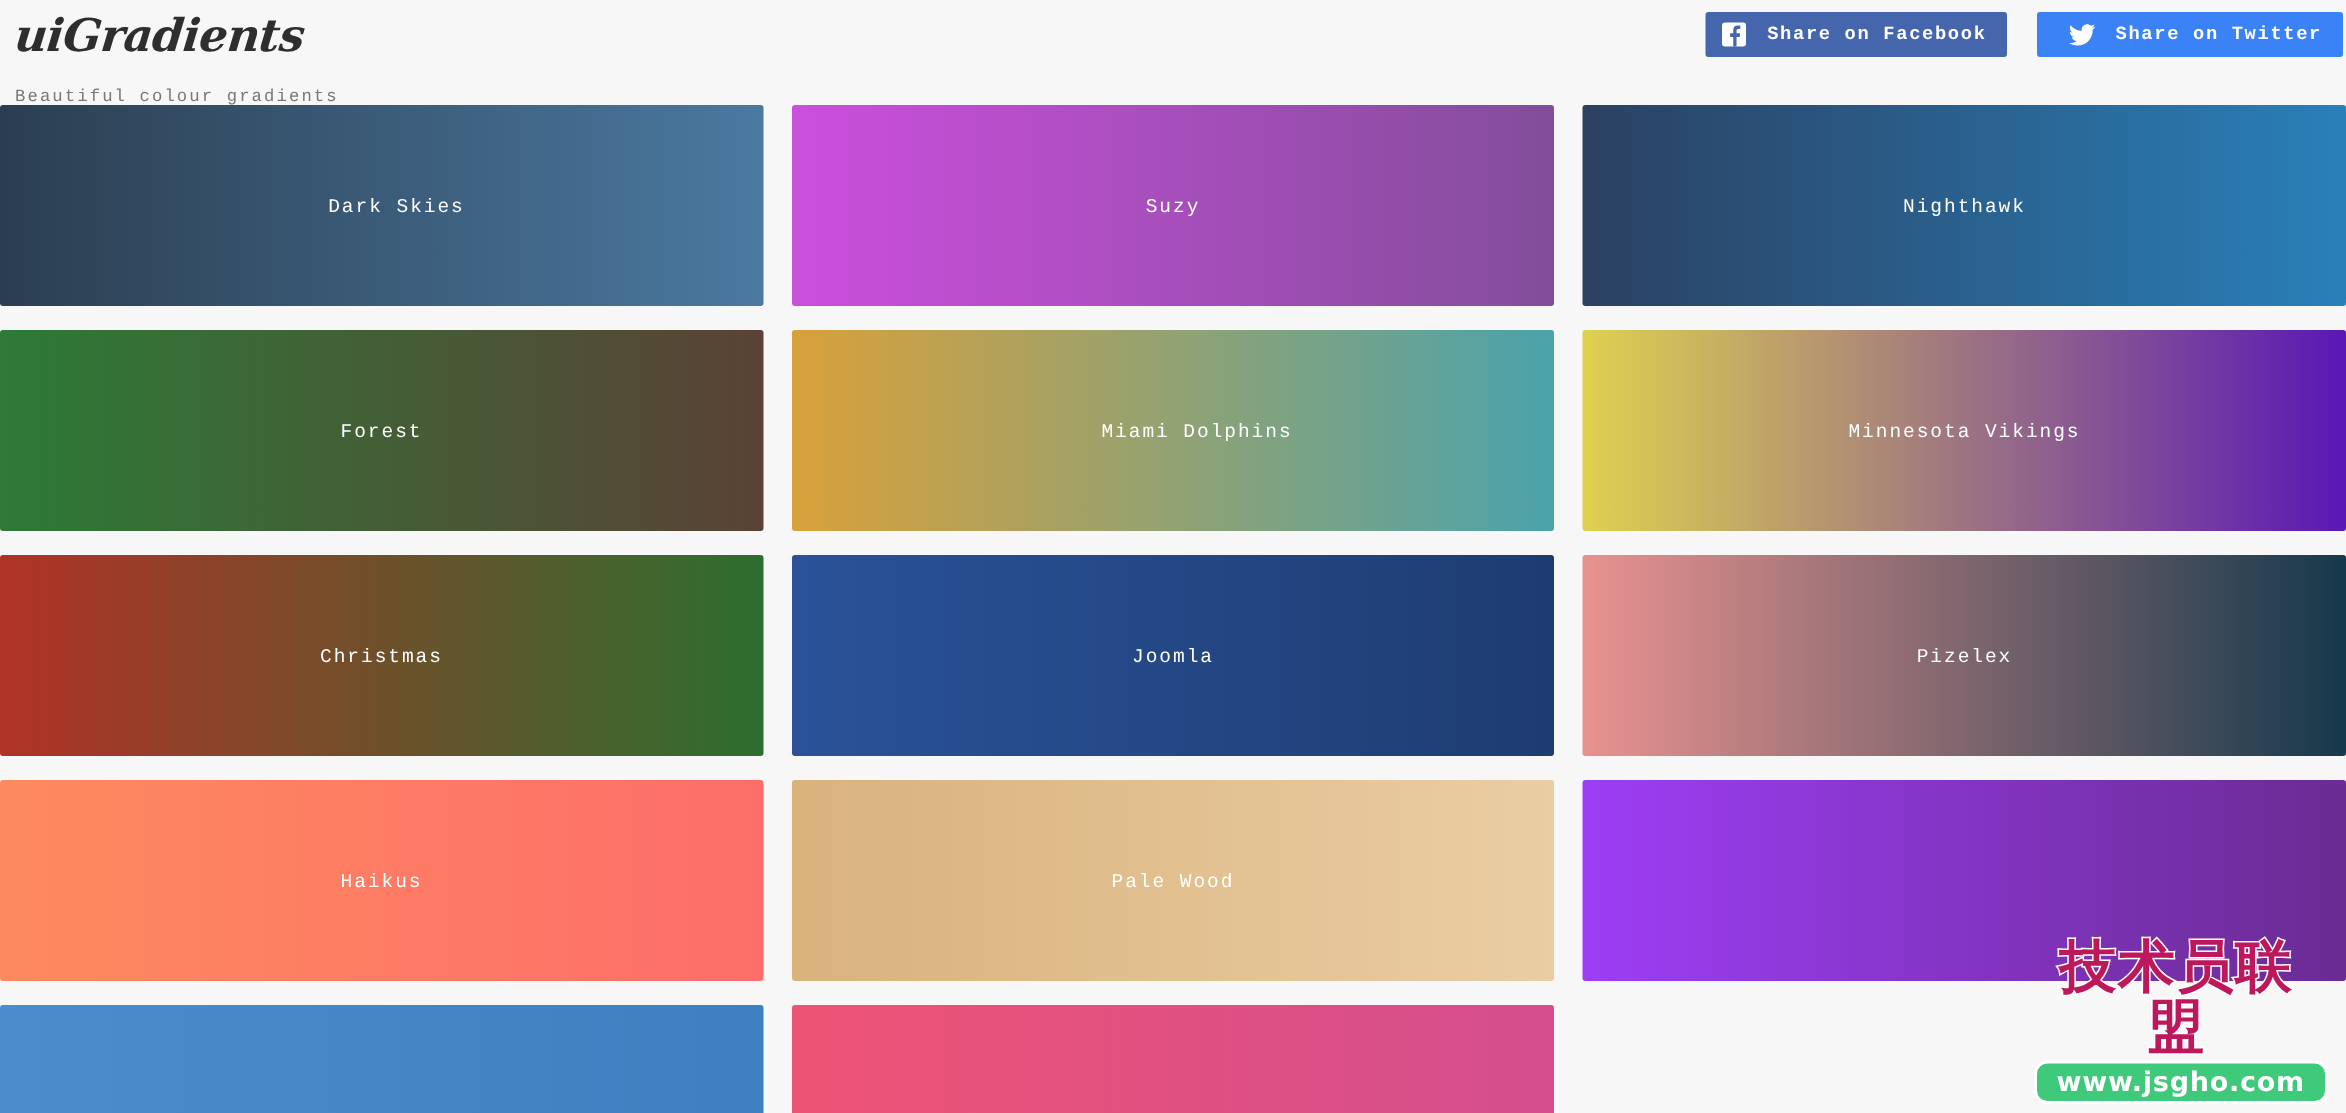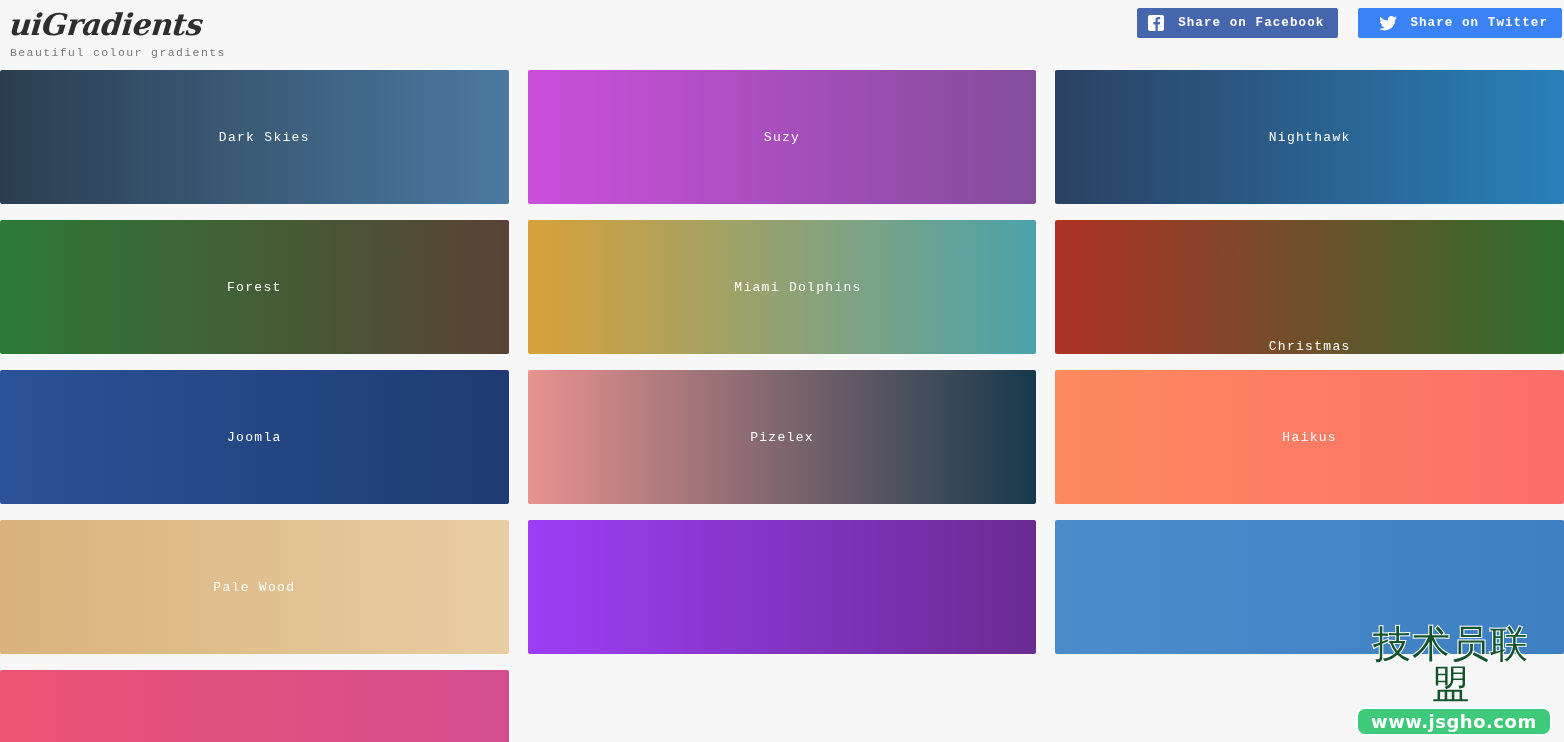--- a/index.html
+++ b/index.html
@@ -40,21 +40,21 @@
     transform: skewX(-6deg);
     display: inline-block;
   }
 
   .brand-tagline {
     font-family: "Liberation Mono", "DejaVu Sans Mono", monospace;
     font-size: 11.5px;
     line-height: 14px;
     letter-spacing: 1.4px;
     color: #787878;
-    margin-top: 4px;
+    margin-top: 16px;
   }
 
   .share-group {
     display: flex;
     align-items: center;
     gap: 20px;
     padding-right: 2px;
   }
 
   .share-btn {
@@ -122,24 +122,24 @@
     right: 18px;
     bottom: 6px;
     width: 190px;
     text-align: center;
     pointer-events: none;
     user-select: none;
   }
 
   .watermark-title {
     font-family: "DejaVu Sans", "Liberation Sans", sans-serif;
-    font-weight: 400;
+    font-weight: 700;
     font-size: 38px;
     line-height: 40px;
-    color: #14532d;
+    color: #be185d;
     letter-spacing: 1px;
     -webkit-text-stroke: 2px #ffffff;
     paint-order: stroke fill;
   }
 
   .watermark-url {
     margin-top: 3px;
     display: inline-block;
     background: #3fc97a;
     color: #ffffff;
@@ -197,21 +197,24 @@
     </div>
     <div class="gradient-card" style="background: linear-gradient(to right, rgb(43, 65, 98), rgb(41, 128, 185));">
       <span class="gradient-card-label">Nighthawk</span>
     </div>
     <div class="gradient-card" style="background: linear-gradient(to right, rgb(45, 122, 55), rgb(90, 66, 53));">
       <span class="gradient-card-label">Forest</span>
     </div>
     <div class="gradient-card" style="background: linear-gradient(to right, rgb(217, 161, 58), rgb(75, 163, 171)); padding-left: 32px;">
       <span class="gradient-card-label">Miami Dolphins</span>
     </div>
-    <div class="gradient-card" style="background: linear-gradient(to right, rgb(176, 50, 38), rgb(45, 110, 47)); align-items: flex-end;">
+    <div class="gradient-card" style="background: linear-gradient(to right, rgb(223, 209, 79), rgb(90, 23, 181));">
+      <span class="gradient-card-label">Minnesota Vikings</span>
+    </div>
+    <div class="gradient-card" style="background: linear-gradient(to right, rgb(176, 50, 38), rgb(45, 110, 47));">
       <span class="gradient-card-label">Christmas</span>
     </div>
     <div class="gradient-card" style="background: linear-gradient(to right, rgb(42, 82, 152), rgb(30, 60, 114));">
       <span class="gradient-card-label">Joomla</span>
     </div>
     <div class="gradient-card" style="background: linear-gradient(to right, rgb(232, 146, 143), rgb(22, 57, 76));">
       <span class="gradient-card-label">Pizelex</span>
     </div>
     <div class="gradient-card" style="background: linear-gradient(to right, rgb(253, 138, 94), rgb(253, 110, 106));">
       <span class="gradient-card-label">Haikus</span>

